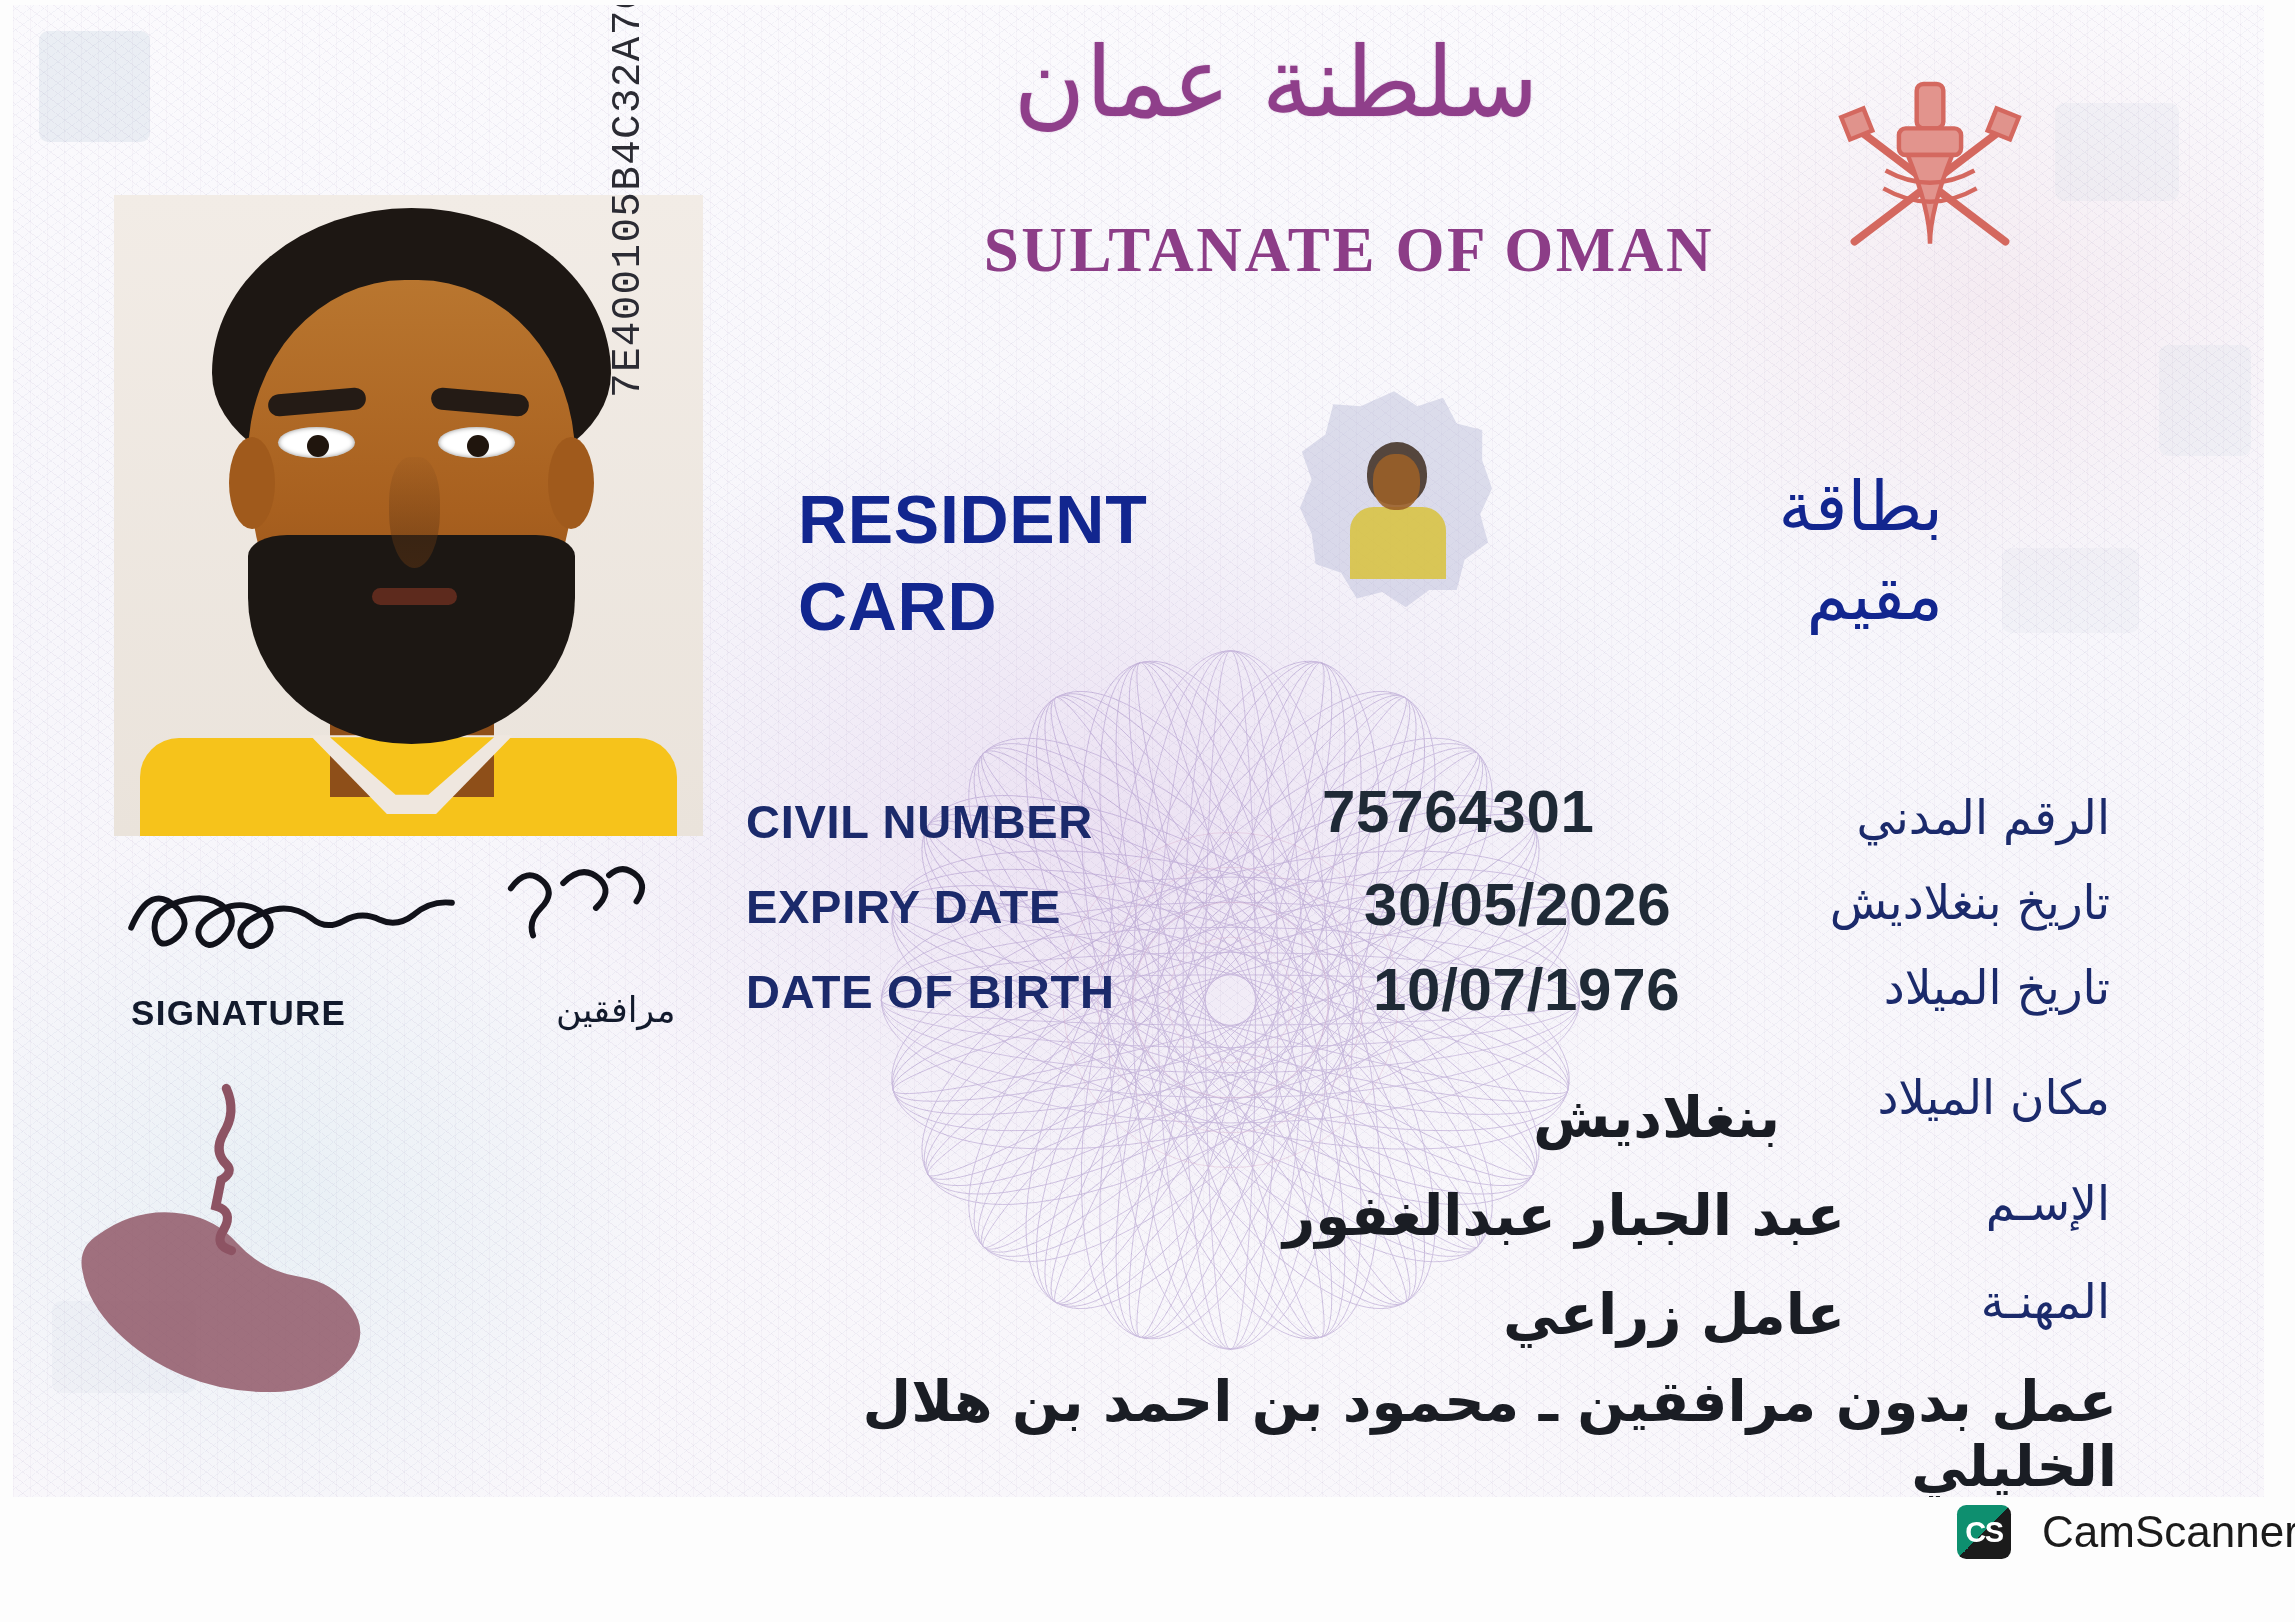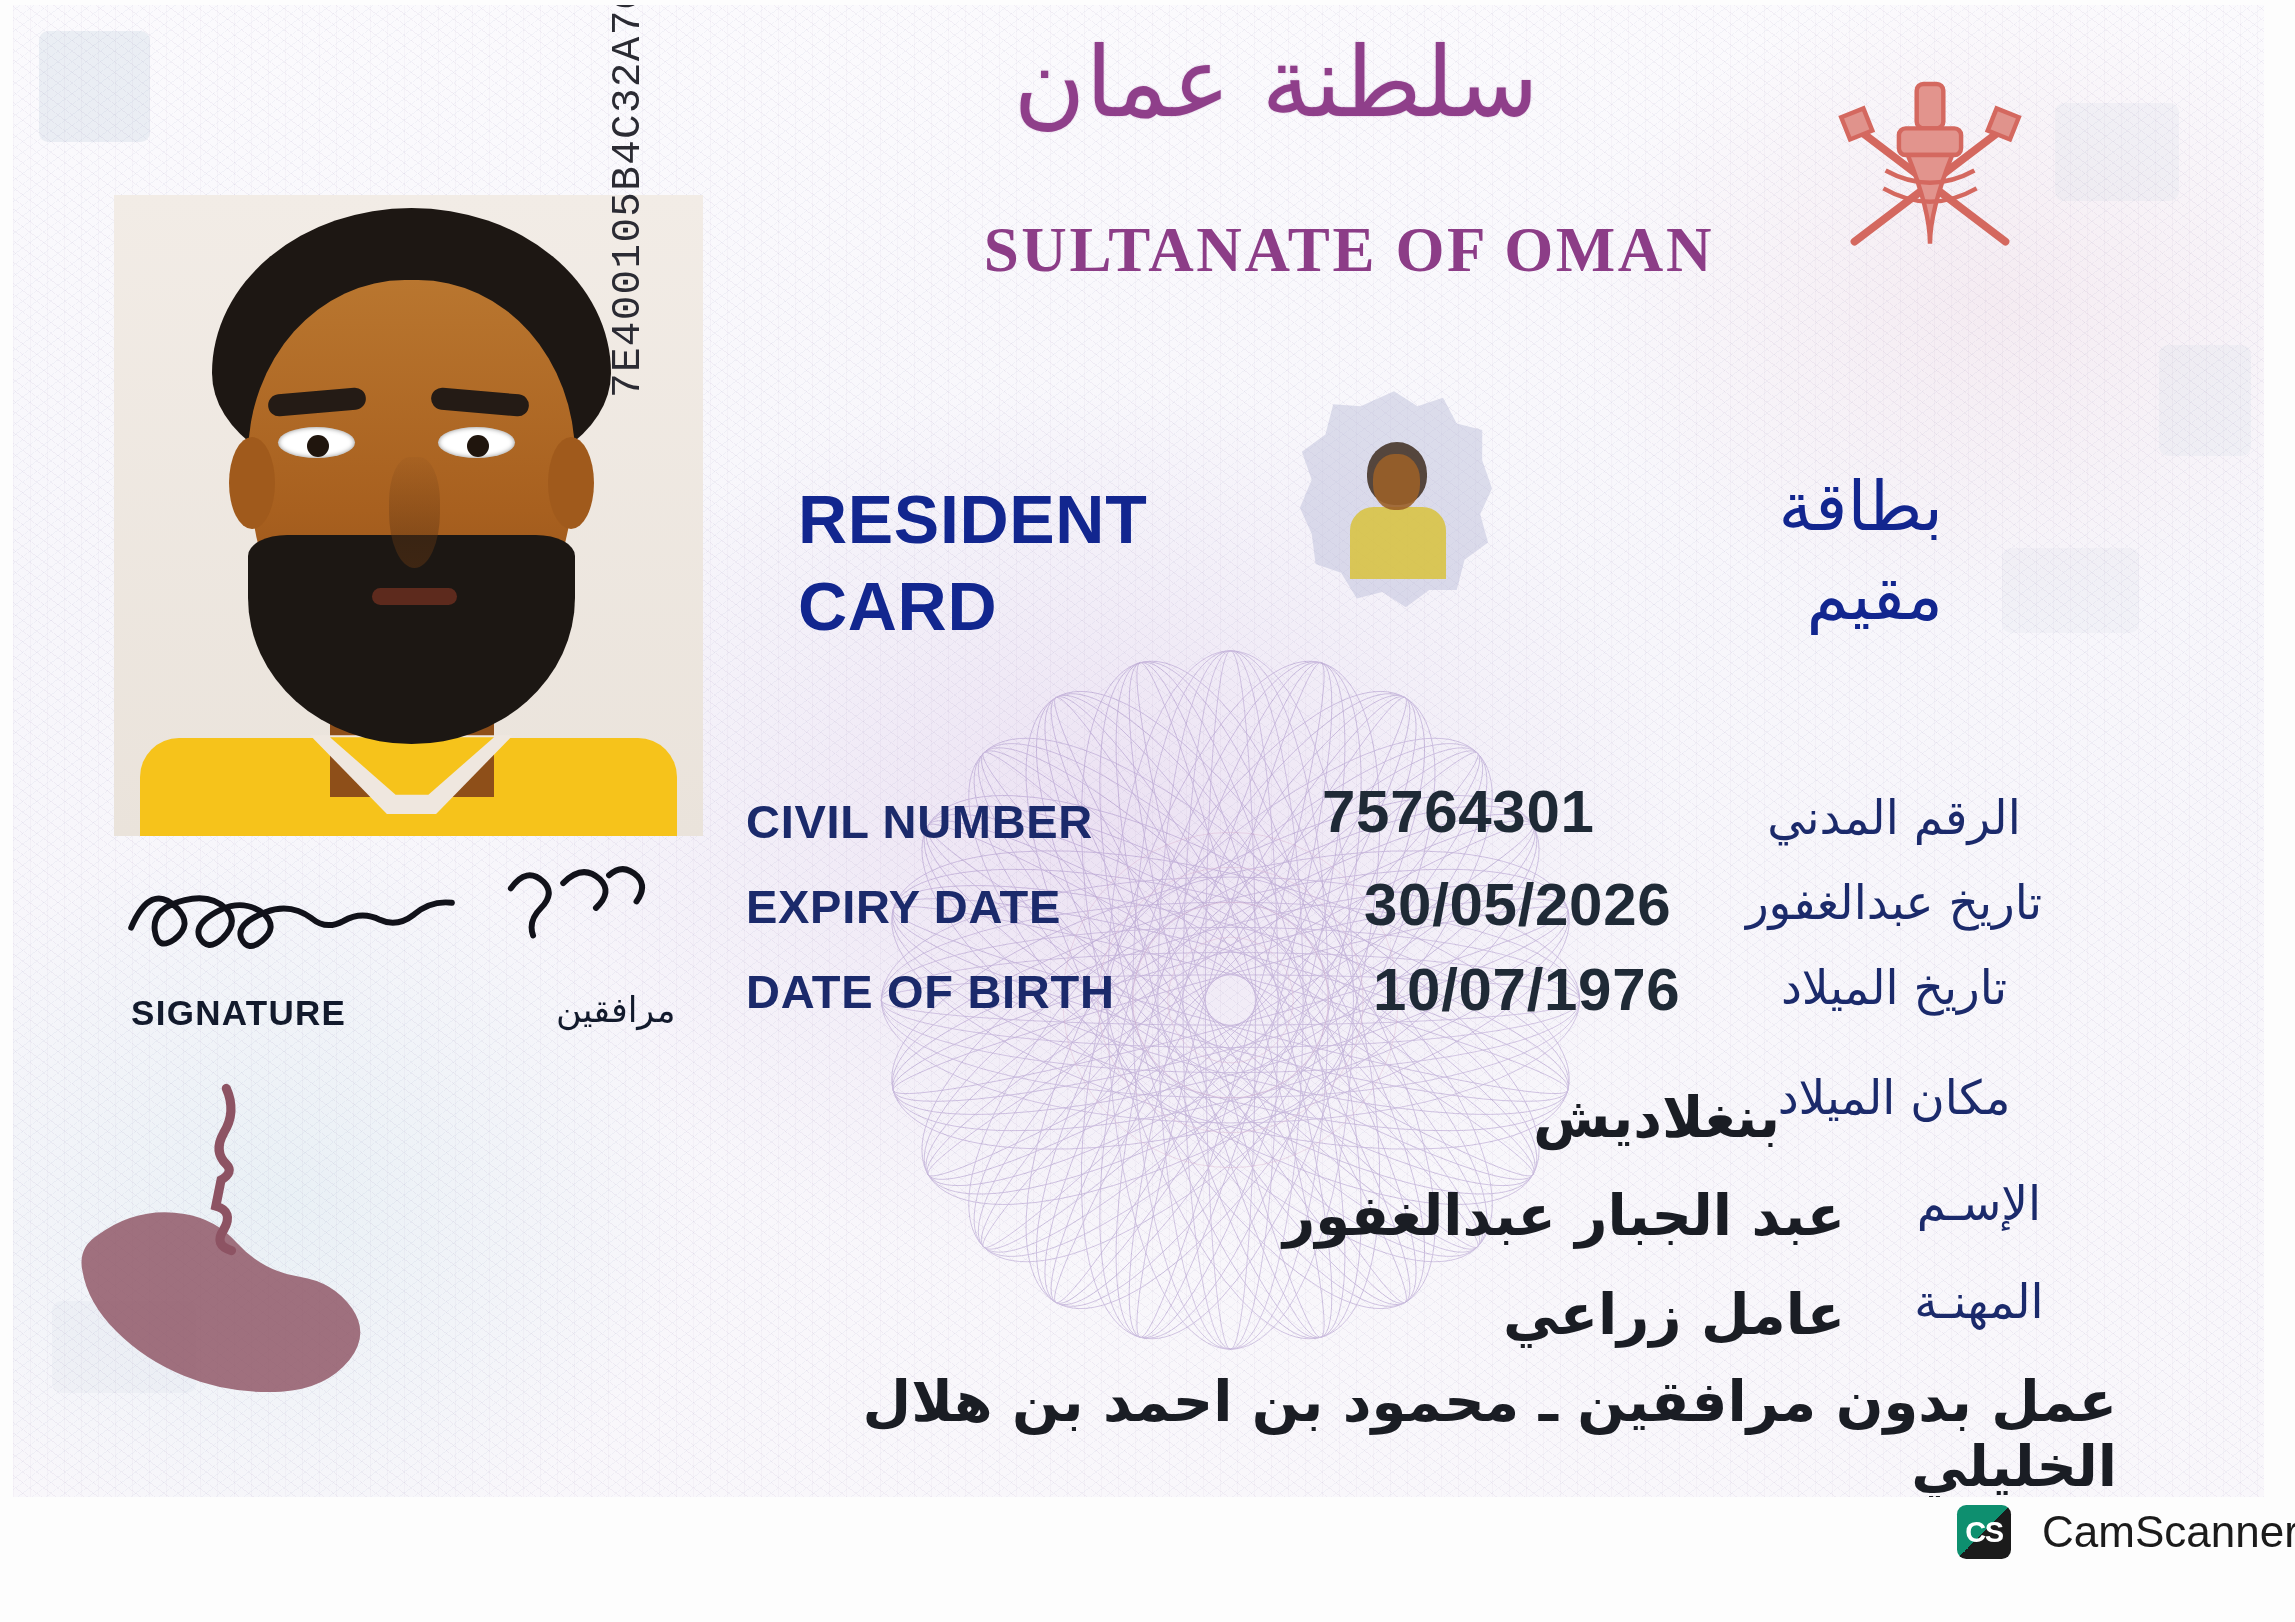--- a/index.html
+++ b/index.html
@@ -96,21 +96,21 @@
   #ghost{position:absolute;left:1283px;top:386px;width:196px;height:216px;}
   .gh-shape{position:absolute;inset:0;background:rgba(183,186,214,0.45);
     clip-path:polygon(50% 0%,62% 7%,75% 3%,82% 15%,95% 18%,95% 32%,100% 45%,94% 57%,98% 70%,86% 78%,82% 92%,68% 92%,56% 100%,44% 93%,31% 96%,23% 84%,10% 80%,8% 66%,2% 54%,8% 41%,3% 28%,15% 20%,19% 6%,33% 7%);}
   .gh-head{position:absolute;left:71px;top:51px;width:60px;height:63px;background:#3d2b1e;border-radius:50% 50% 45% 45%;opacity:.85;}
   .gh-face{position:absolute;left:77px;top:63px;width:47px;height:56px;background:#9a5f28;border-radius:45%;opacity:.9;}
   .gh-body{position:absolute;left:54px;top:116px;width:96px;height:72px;background:#d8c23c;opacity:.85;border-radius:23.6px 23.6px 0 0;}
 
   
   .lbl{position:absolute;font-size:47px;font-weight:bold;color:#1b2a6b;letter-spacing:0.7px;}
   .val{position:absolute;font-size:60px;font-weight:bold;color:#1f2a36;letter-spacing:0.7px;}
-  .lbl-ar{position:absolute;font-size:47px;color:#1b2a6b;direction:rtl;text-align:center;font-family:"DejaVu Sans",sans-serif;}
+  .lbl-ar{position:absolute;font-size:47px;color:#1b2a6b;direction:rtl;text-align:right;font-family:"DejaVu Sans",sans-serif;}
   .val-ar{position:absolute;font-size:56px;font-weight:bold;color:#1a1d24;direction:rtl;text-align:right;font-family:"DejaVu Sans",sans-serif;}
 
   
   #sig-ink{position:absolute;left:92px;top:844px;width:576px;height:118px;}
   #sig-label{position:absolute;left:118px;top:988px;font-size:35px;font-weight:bold;color:#121a2c;letter-spacing:1.3px;}
   #sig-label-ar{position:absolute;left:543px;top:985px;font-size:35px;color:#121a2c;direction:rtl;font-family:"DejaVu Sans",sans-serif;}
 
   
   #map{position:absolute;left:59px;top:1073px;width:340px;height:366px;}
 
@@ -231,21 +231,21 @@
 
     <div class="lbl" style="left:733px;top:789px;">CIVIL NUMBER</div>
     <div class="lbl" style="left:733px;top:874px;">EXPIRY DATE</div>
     <div class="lbl" style="left:733px;top:959px;">DATE OF BIRTH</div>
 
     <div class="val" style="left:1309px;top:772px;">75764301</div>
     <div class="val" style="left:1351px;top:865px;">30/05/2026</div>
     <div class="val" style="left:1360px;top:950px;">10/07/1976</div>
 
     <div class="lbl-ar" style="right:154px;top:785px;width:432px;">الرقم المدني</div>
-    <div class="lbl-ar" style="right:154px;top:870px;width:432px;">تاريخ عبدالغفور</div>
+    <div class="lbl-ar" style="right:154px;top:870px;width:432px;">تاريخ بنغلاديش</div>
     <div class="lbl-ar" style="right:154px;top:955px;width:432px;">تاريخ الميلاد</div>
 
     <div class="lbl-ar" style="right:154px;top:1065px;width:432px;">مكان الميلاد</div>
     <div class="lbl-ar" style="right:154px;top:1171px;width:262px;">الإسـم</div>
     <div class="lbl-ar" style="right:154px;top:1269px;width:262px;">المهنـة</div>
 
     <div class="val-ar" style="right:484px;top:1080px;width:589px;">بنغلاديش</div>
     <div class="val-ar" style="right:419px;top:1178px;width:916px;">عبد الجبار عبدالغفور</div>
     <div class="val-ar" style="right:419px;top:1277px;width:916px;">عامل زراعي</div>
 

